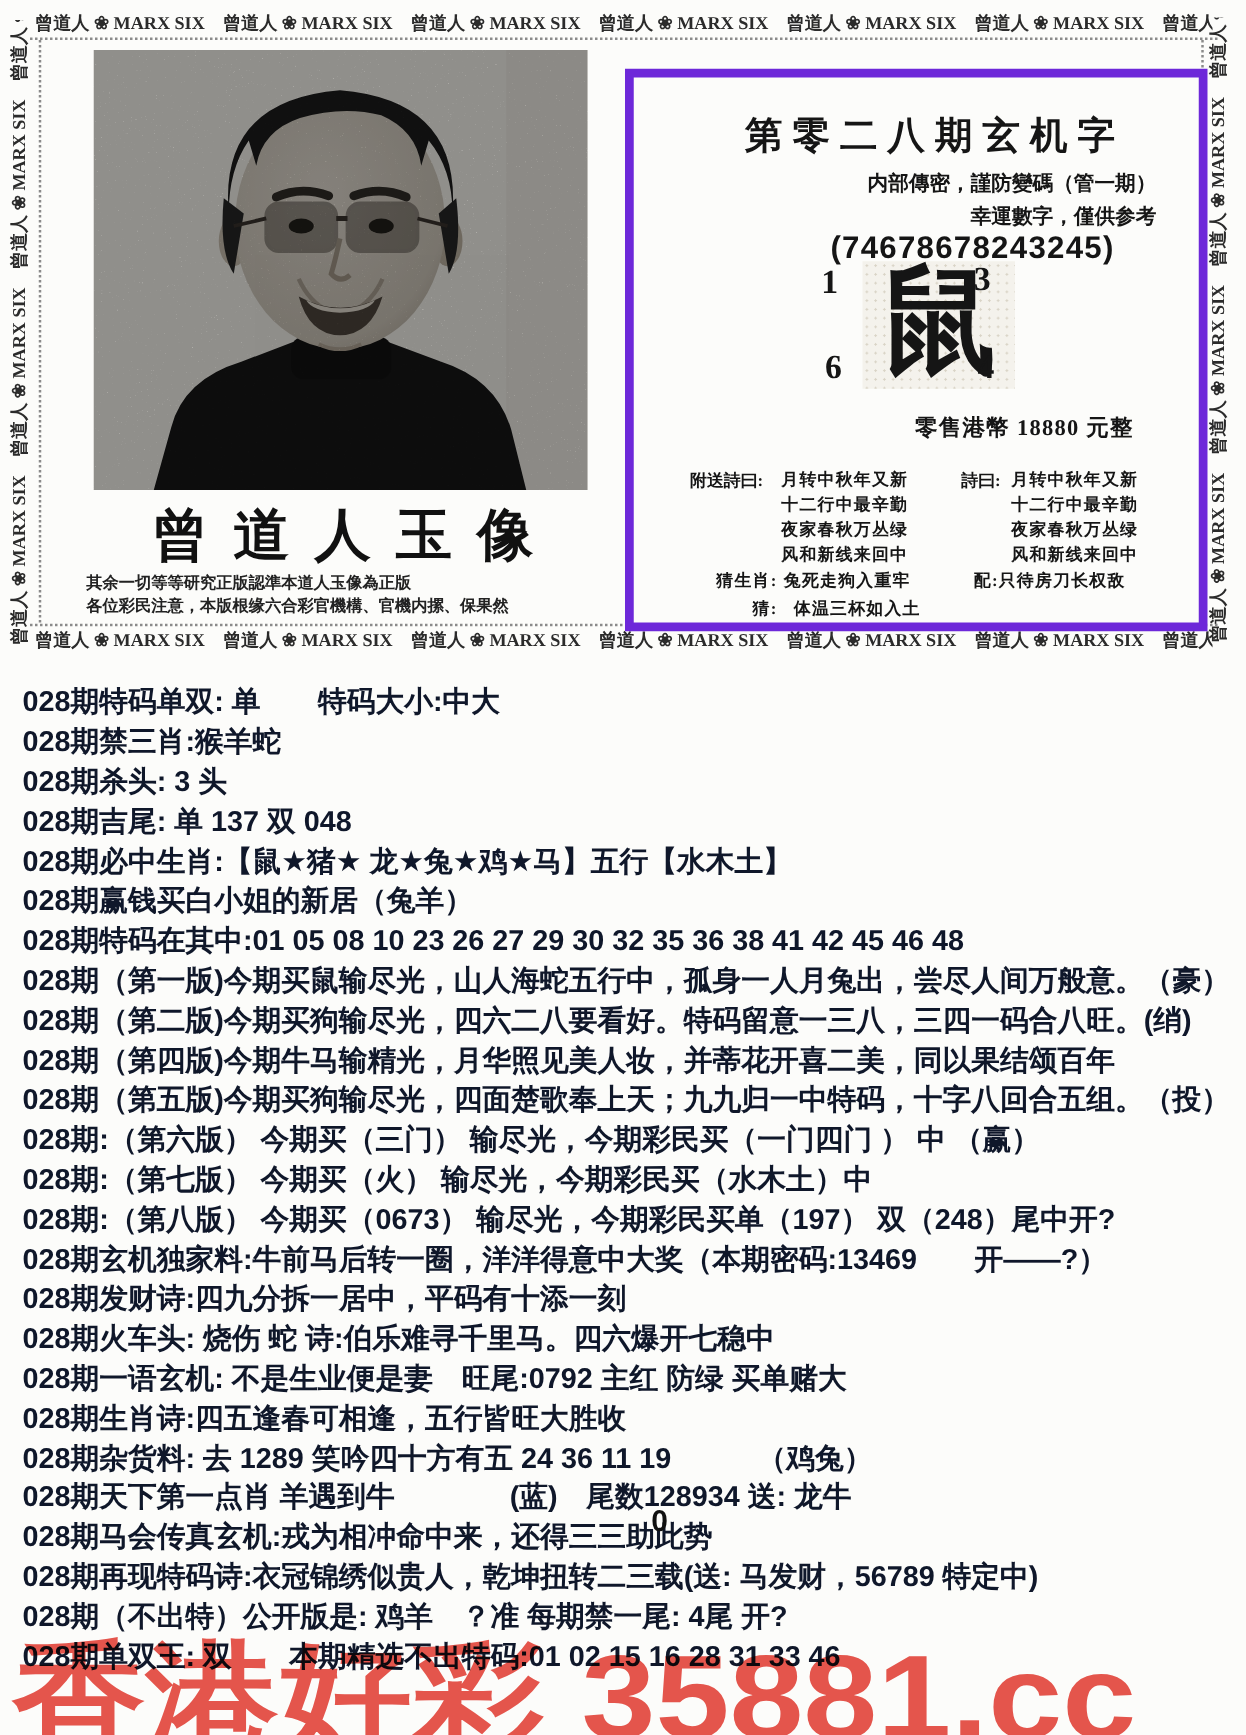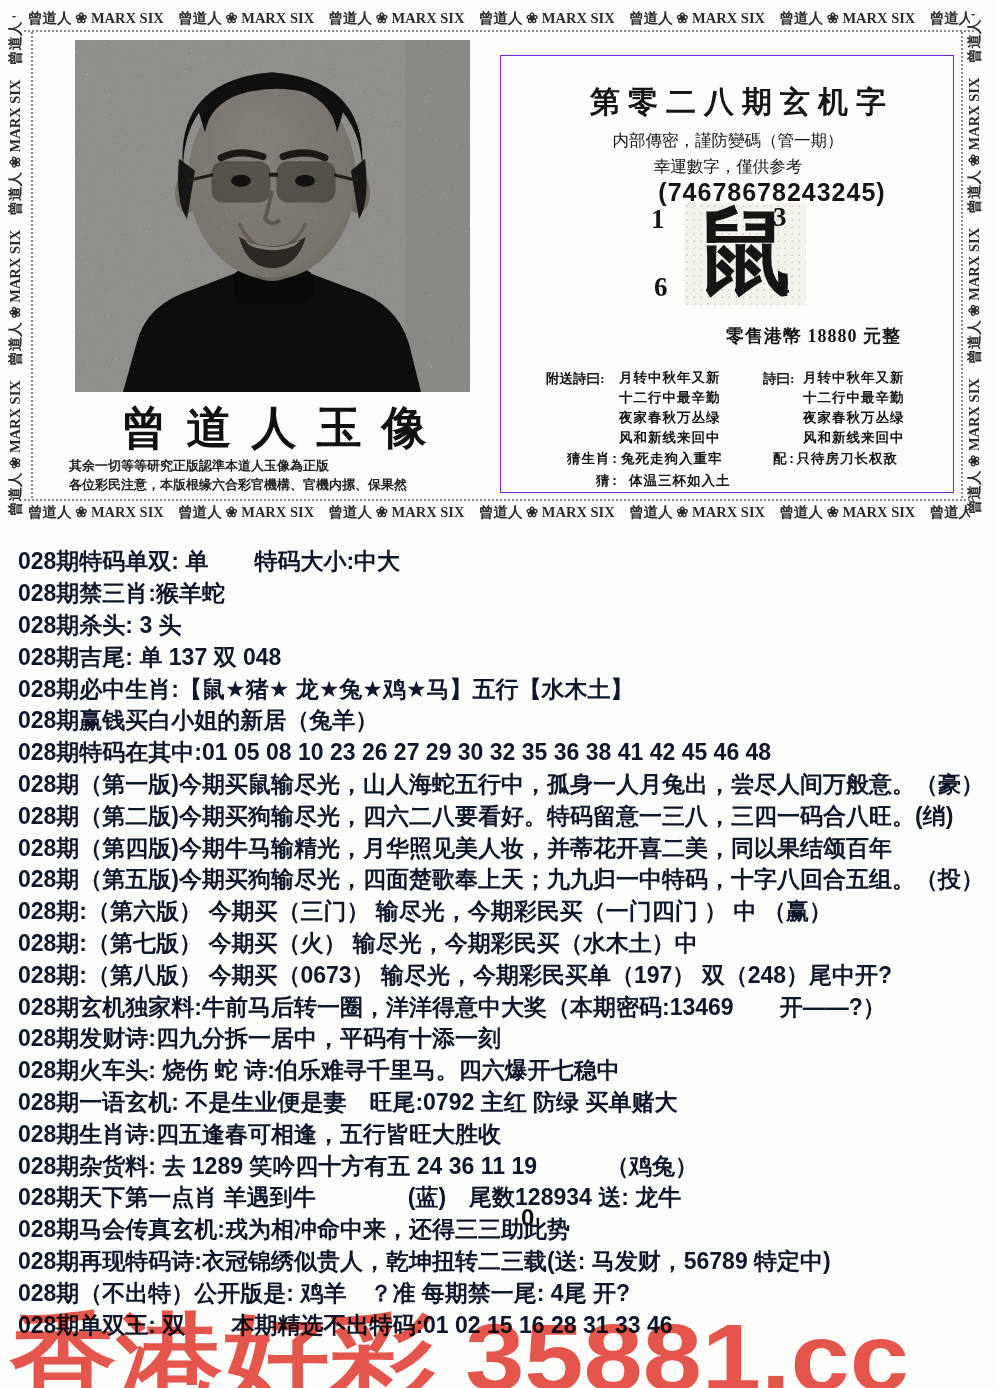--- a/index.html
+++ b/index.html
@@ -24,46 +24,46 @@
   .photo{position:absolute;left:20px;top:8px;width:395px;height:352px;background:#e9e7e1;}
   .photo svg{display:block;width:100%;height:100%;}
   .portrait-caption{position:absolute;left:0;top:366px;width:438px;text-align:center;
         font-family:"Liberation Serif","DejaVu Serif",serif;font-weight:800;font-size:45px;
         letter-spacing:20px;text-indent:20px;color:#111;}
   .portrait-note{position:absolute;left:14px;top:424px;width:420px;
         font-family:"Liberation Serif","DejaVu Serif",serif;font-weight:700;font-size:13px;
         line-height:19px;color:#222;}
   
   .mystic-panel{position:absolute;left:500px;top:55px;width:452px;height:436px;
-        border:1px solid #6d28d9;background:#fcfcfa;
+        border:7px solid #6d28d9;background:#fcfcfa;
         font-family:"Liberation Serif","DejaVu Serif",serif;color:#151515;}
   .mystic-title{position:absolute;left:0;top:26px;width:100%;text-align:center;
         font-size:30px;font-weight:800;letter-spacing:8px;text-indent:30px;}
-  .mystic-row{position:absolute;left:36px;right:34px;display:flex;justify-content:center;
-        font-size:16.5px;font-weight:400;}
+  .mystic-row{position:absolute;left:36px;right:34px;display:flex;justify-content:flex-end;
+        font-size:16.5px;font-weight:700;}
   .row-secret{top:74px;}
   .row-lucky{top:100px;}
   .code-number{position:absolute;left:0;top:122px;width:100%;text-align:center;text-indent:90px;
         font-family:"Liberation Sans","DejaVu Sans",sans-serif;font-size:25px;font-weight:700;letter-spacing:1px;}
   .zodiac-bg{position:absolute;left:183px;top:147px;width:122px;height:102px;
         background-color:#f4f2ec;background-image:radial-gradient(#d9d4c6 1px,transparent 1px);
         background-size:7px 7px;}
   .zodiac-char{position:absolute;left:183px;top:144px;width:122px;height:102px;
         font-size:94px;line-height:104px;font-weight:900;text-align:center;}
   .corner-num{position:absolute;font-size:27px;font-weight:700;}
   .num-tl{left:150px;top:148px;} .num-tr{left:272px;top:146px;}
   .num-bl{left:153px;top:216px;} .num-br{left:275px;top:216px;}
   .price-line{position:absolute;left:225px;top:268px;font-size:18px;font-weight:700;letter-spacing:1px;}
   .poem-label{position:absolute;font-size:13.5px;font-weight:700;}
   .lbl-left-poem{left:45px;top:314px;}
   .lbl-right-poem{left:262px;top:314px;}
   .poem-col{position:absolute;top:313px;font-size:13.5px;font-weight:700;}
   .poem-col .poem-line{height:20px;letter-spacing:1px;}
   .col-left{left:118px;} .col-right{left:302px;}
-  .guess-line{position:absolute;font-size:13.5px;font-weight:700;letter-spacing:1px;font-family:Liberation Mono, monospace;}
+  .guess-line{position:absolute;font-size:13.5px;font-weight:700;letter-spacing:1px;}
   .g1l{left:66px;top:394px;} .g1t{left:120px;top:394px;}
   .g2l{left:95px;top:416px;} .g2t{left:128px;top:416px;text-align:right;}
   .g3t{left:272px;top:394px;}
   
   .main-block{position:absolute;left:0;top:546px;width:997px;}
   .main-line{height:31.8px;padding-left:18px;font-size:23px;font-weight:600;
         white-space:pre;letter-spacing:0;color:#0f172a;display:flex;align-items:center;}
   .stray-zero{position:absolute;left:521px;top:1204px;font-size:24px;font-weight:700;color:#101010;}
   
   .watermark{position:absolute;left:10px;top:1295px;font-size:95px;font-weight:800;

